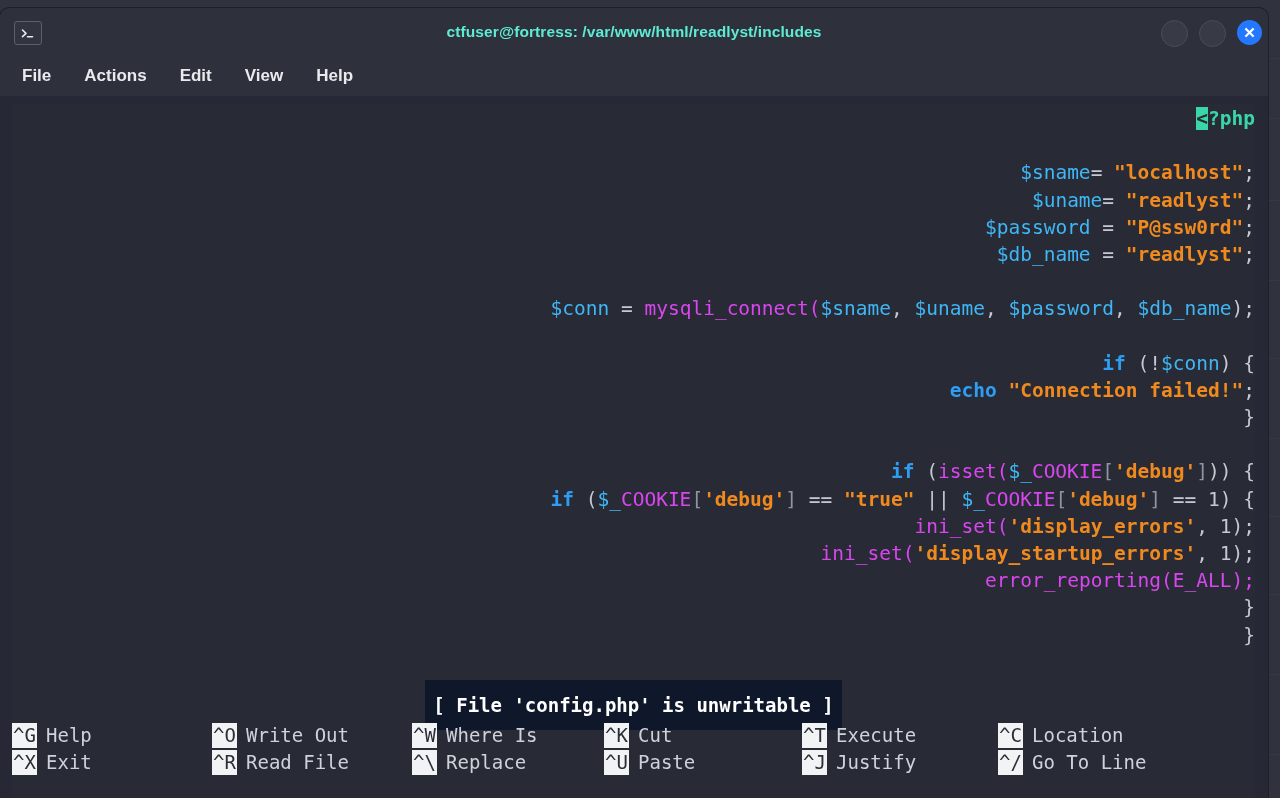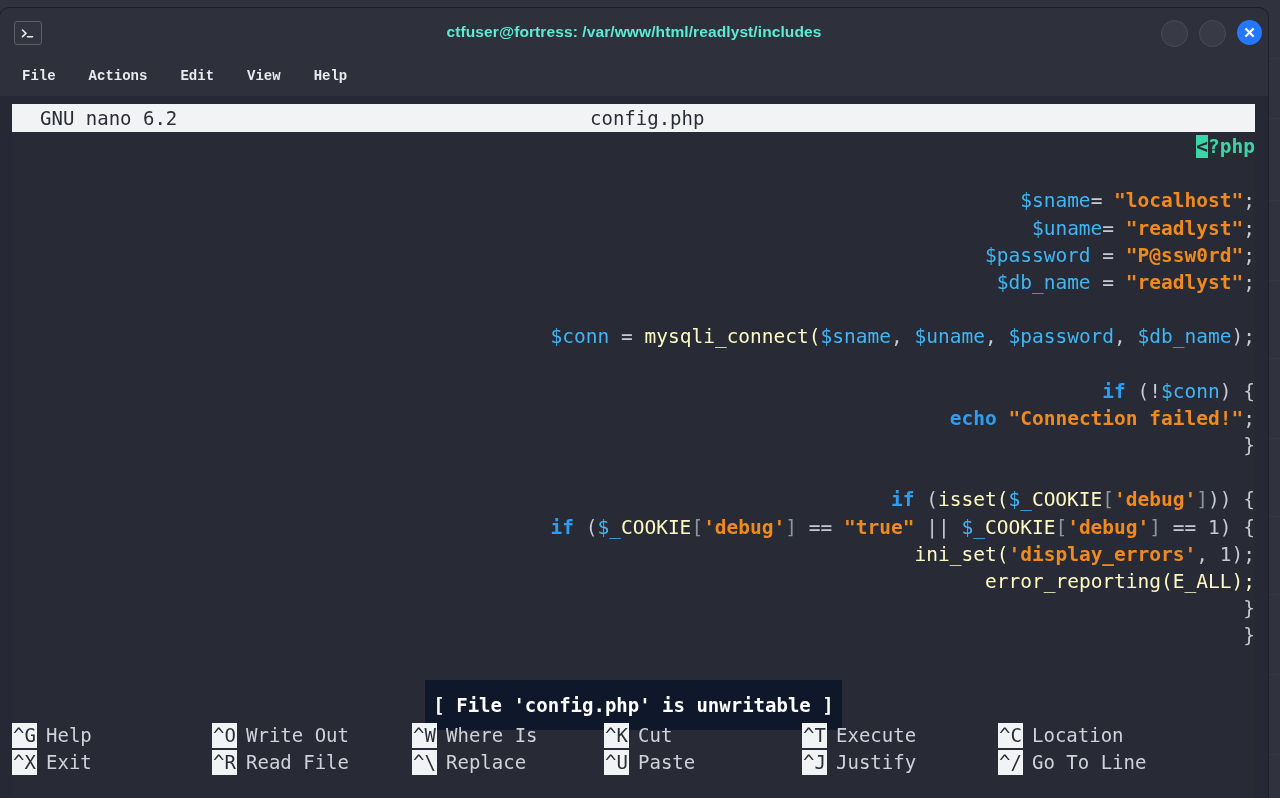--- a/index.html
+++ b/index.html
@@ -51,22 +51,22 @@
   }
   .win-btn{position:absolute;top:12px;width:25px;height:25px;border-radius:50%;}
   #btn-min{left:1161px;background:#383b46;border:1px solid #4a4d58;}
   #btn-max{left:1199px;background:#383b46;border:1px solid #4a4d58;}
   #btn-close{left:1237px;background:#2478ff;display:flex;align-items:center;
     justify-content:center;color:#fff;font-family:"Liberation Sans",sans-serif;
     font-size:15px;font-weight:bold;line-height:1;}
 
   #menubar{height:40px;display:flex;align-items:center;padding-left:18px;gap:25px;
     background:#2e313b;}
-  .menu-item{color:#e8eaee;font-family:Liberation Mono, monospace;
-    font-size:14px;font-weight:bold;cursor:default;padding:2px 4px;}
+  .menu-item{color:#e8eaee;font-family:Liberation Sans, sans-serif;
+    font-size:17px;font-weight:bold;cursor:default;padding:2px 4px;}
 
   
   #nano{position:absolute;left:12px;top:96px;width:1243px;height:694px;
     background:#282b35;}
   #nano-title{
     height:28px;background:#f2f3f5;color:#2b2e38;
     font-size:19px;line-height:28px;position:relative;
   }
   #nano-title .nano-ver{position:absolute;left:28px;}
   #nano-title .nano-file{position:absolute;left:578px;}
@@ -75,21 +75,21 @@
   .ln{height:27.2px;font-size:19.5px;line-height:27.2px;white-space:pre;
     padding-left:2px;color:#cfd2da;}
 
   
   .k   {color:#2e9ef4;font-weight:bold;}      
   .var {color:#3fb6f5;}                        
   .str {color:#f08a1e;font-weight:bold;}       
   .php {color:#3ad6a8;font-weight:bold;}       
   .cur {background:#3ad6a8;color:#282b35;font-weight:bold;}
   .pl  {color:#c6c9d2;}                        
-  .dim {color:#fef9c3;}                        
+  .dim {color:#d946ef;}                        
   .brk {color:#8f94a3;}
 
   
   #nano-status{position:absolute;left:0;right:0;top:588px;height:26px;
     display:flex;justify-content:center;align-items:center;}
   #nano-status span{background:#0f172a;color:#ffffff;font-weight:bold;
     font-size:19px;padding:13px 8px;line-height:24px;white-space:pre;}
 
   
   #shortcuts{position:absolute;left:0;top:618px;width:100%;}
@@ -185,42 +185,39 @@
   <div id="menubar">
       <div class="menu-item">File</div>
       <div class="menu-item">Actions</div>
       <div class="menu-item">Edit</div>
       <div class="menu-item">View</div>
       <div class="menu-item">Help</div>
     </div>
 
   <div id="nano">
 
-    <div id="nano-title">
-      <span class="nano-ver">GNU nano 6.2</span>
-      <span class="nano-file">config.php</span>
-    </div>
 
     <div id="nano-body">
         <div class="ln"><span class="cur">&lt;</span><span class="php">?php</span></div>
         <div class="ln">&nbsp;</div>
         <div class="ln"><span class="var">$sname</span><span class="pl">= </span><span class="str">"localhost"</span><span class="pl">;</span></div>
         <div class="ln"><span class="var">$uname</span><span class="pl">= </span><span class="str">"readlyst"</span><span class="pl">;</span></div>
         <div class="ln"><span class="var">$password</span><span class="pl"> = </span><span class="str">"P@ssw0rd"</span><span class="pl">;</span></div>
         <div class="ln"><span class="var">$db_name</span><span class="pl"> = </span><span class="str">"readlyst"</span><span class="pl">;</span></div>
         <div class="ln">&nbsp;</div>
         <div class="ln"><span class="var">$conn</span><span class="pl"> = </span><span class="dim">mysqli_connect(</span><span class="var">$sname</span><span class="pl">, </span><span class="var">$uname</span><span class="pl">, </span><span class="var">$password</span><span class="pl">, </span><span class="var">$db_name</span><span class="pl">);</span></div>
         <div class="ln">&nbsp;</div>
         <div class="ln"><span class="k">if</span><span class="pl"> (!</span><span class="var">$conn</span><span class="pl">) {</span></div>
         <div class="ln"><span class="pl">        </span><span class="k">echo</span><span class="pl"> </span><span class="str">"Connection failed!"</span><span class="pl">;</span></div>
         <div class="ln"><span class="pl">}</span></div>
         <div class="ln">&nbsp;</div>
         <div class="ln"><span class="k">if</span><span class="pl"> (</span><span class="dim">isset(</span><span class="var">$_</span><span class="dim">COOKIE</span><span class="brk">[</span><span class="str">'debug'</span><span class="brk">]</span><span class="pl">)) {</span></div>
         <div class="ln"><span class="pl">        </span><span class="k">if</span><span class="pl"> (</span><span class="var">$_</span><span class="dim">COOKIE</span><span class="brk">[</span><span class="str">'debug'</span><span class="brk">]</span><span class="pl"> == </span><span class="str">"true"</span><span class="pl"> || </span><span class="var">$_</span><span class="dim">COOKIE</span><span class="brk">[</span><span class="str">'debug'</span><span class="brk">]</span><span class="pl"> == 1) {</span></div>
         <div class="ln"><span class="pl">                </span><span class="dim">ini_set(</span><span class="str">'display_errors'</span><span class="pl">, 1);</span></div>
+        <div class="ln"><span class="pl">                </span><span class="dim">ini_set(</span><span class="str">'display_startup_errors'</span><span class="pl">, 1);</span></div>
         <div class="ln"><span class="pl">                </span><span class="dim">error_reporting(E_ALL);</span></div>
         <div class="ln"><span class="pl">        }</span></div>
         <div class="ln"><span class="pl">}</span></div>
       </div>
 
     <div id="nano-status">
       <span>[ File 'config.php' is unwritable ]</span>
     </div>
 
     <div id="shortcuts">

